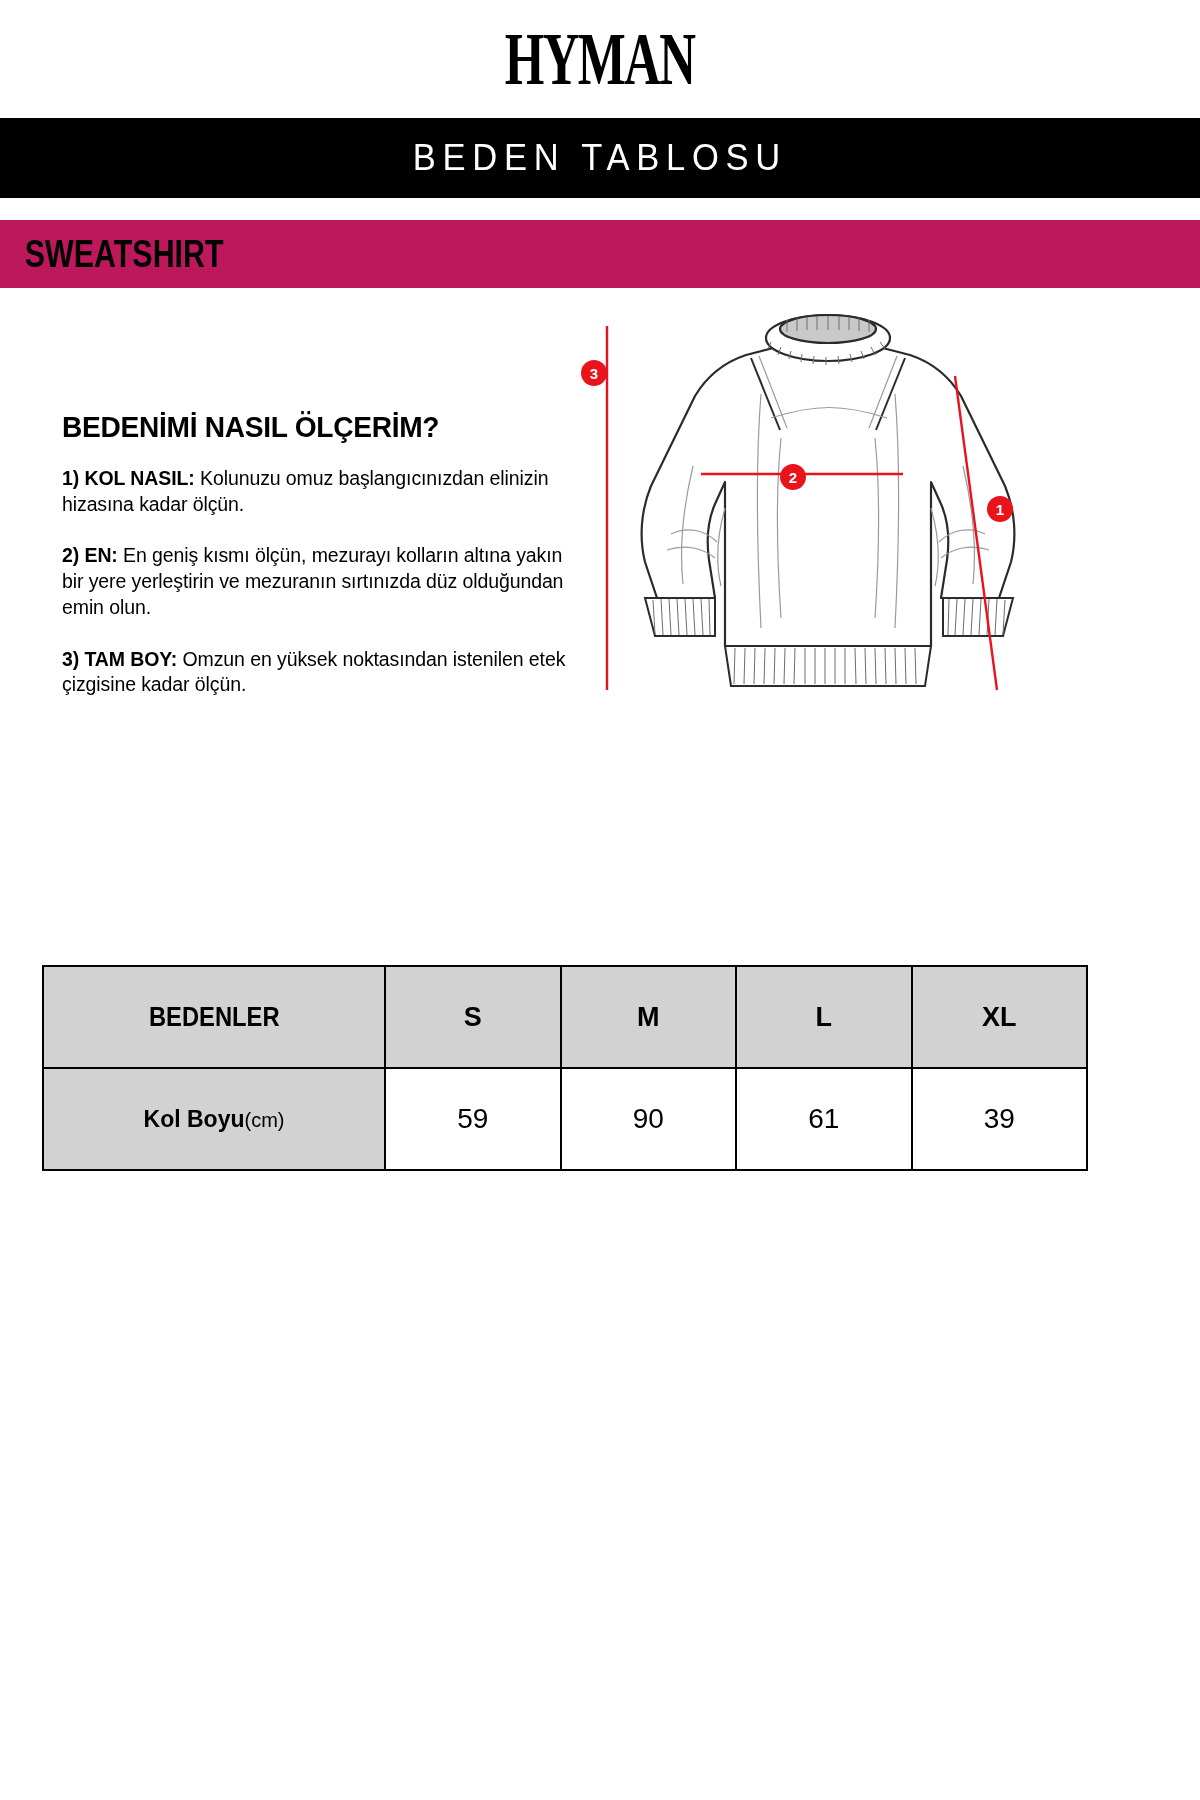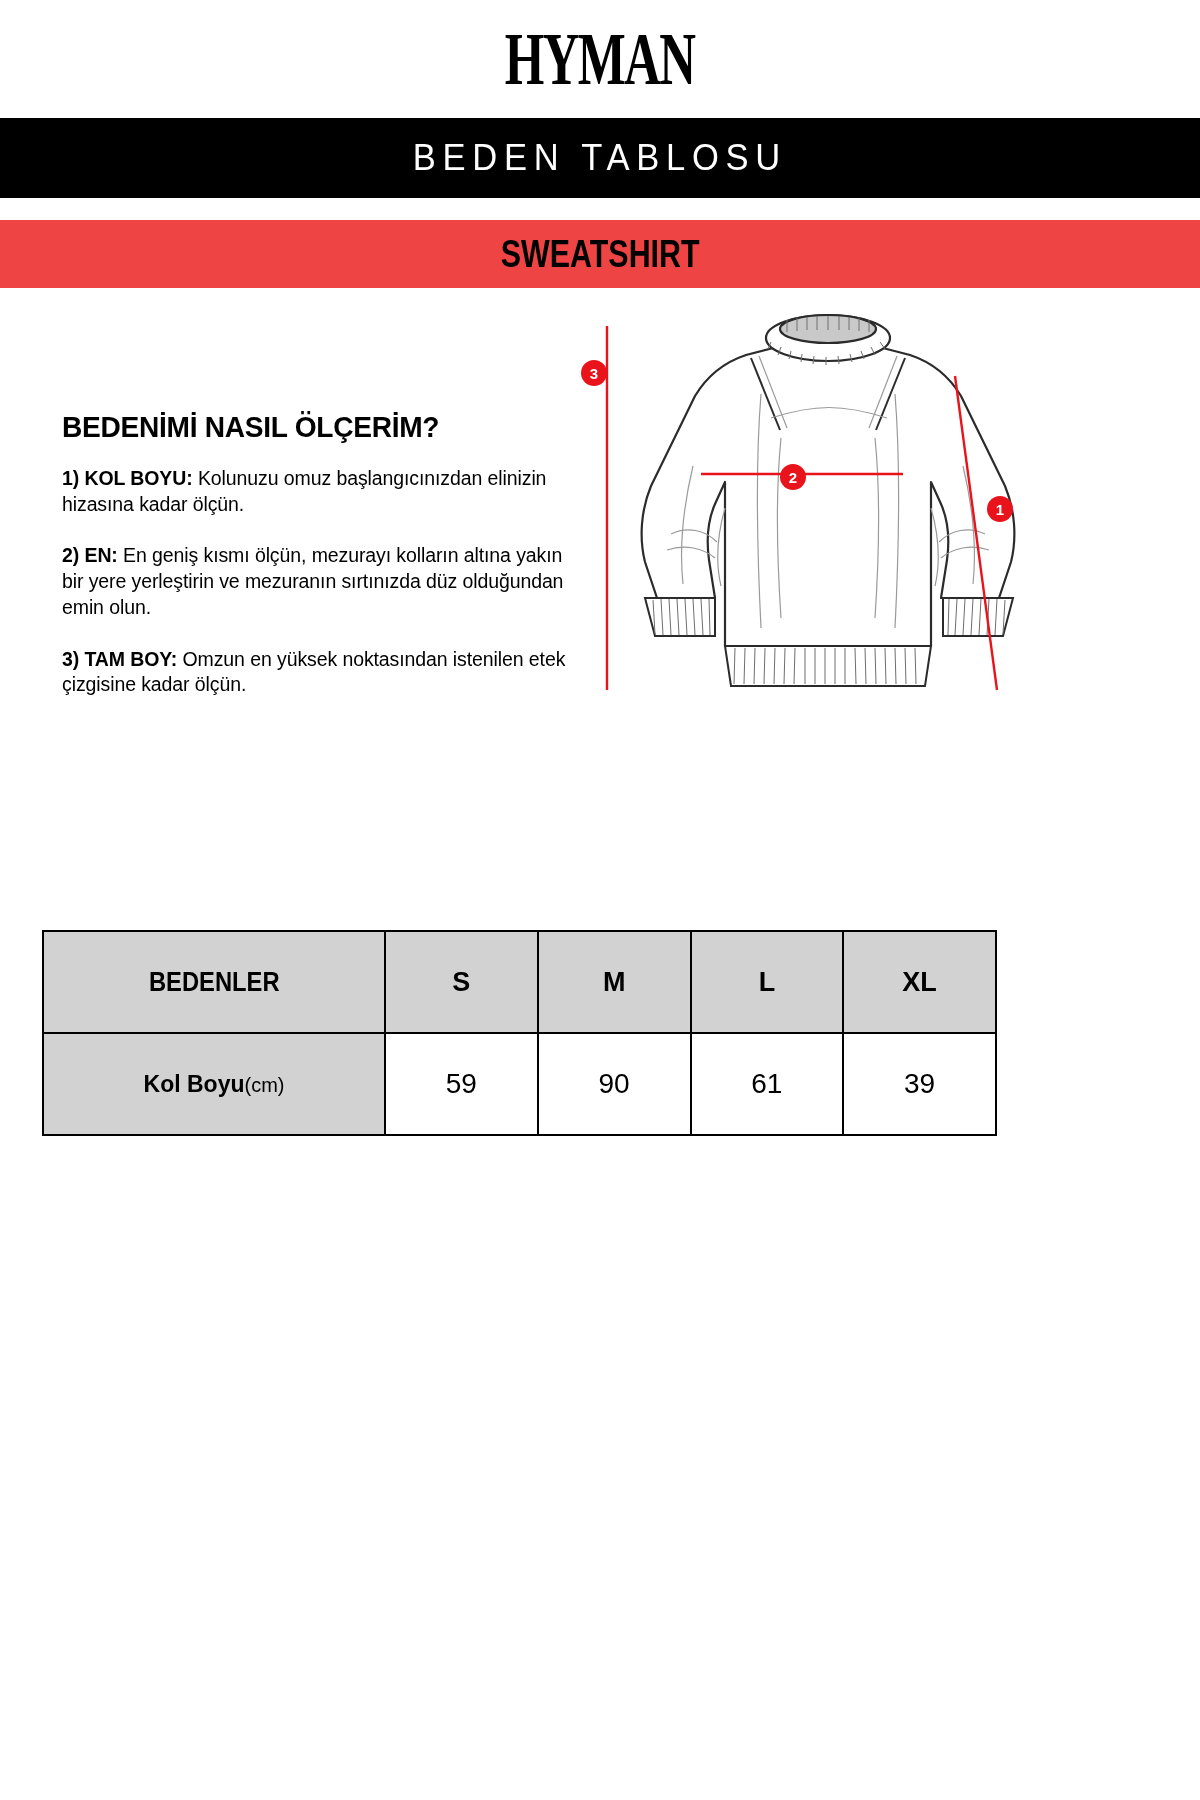--- a/index.html
+++ b/index.html
@@ -36,22 +36,22 @@
     color:#ffffff;
     font-size:36px;
     font-weight:400;
     letter-spacing:7px;
     transform:scaleX(0.96);
   }
   .gap-white{height:22px;background:#ffffff;}
   
   .subtitle-band{
     height:68px;
-    background:#ef4444;
-    display:flex;align-items:center;justify-content:center;
+    background:#be185d;
+    display:flex;align-items:center;justify-content:flex-start;
   }
   .subtitle-band-text{
     color:#000;
     font-size:38px;
     font-weight:700;
     letter-spacing:0px;
     transform:scaleX(0.80);
     transform-origin:center;
   }
   
@@ -94,22 +94,22 @@
     font-size:15px;font-weight:700;
     display:flex;align-items:center;justify-content:center;
     line-height:1;
   }
   #marker-3{left:6px;top:62px;}
   #marker-2{left:205px;top:166px;}
   #marker-1{left:412px;top:198px;}
   
   .table-wrap{
     position:absolute;
-    left:42px;top:930px;
-    width:955px;
+    left:42px;top:965px;
+    width:1046px;
   }
   table.size-table{
     border-collapse:collapse;
     width:100%;
     table-layout:fixed;
   }
   table.size-table td, table.size-table th{
     border:2px solid #000;
     text-align:center;
     vertical-align:middle;
@@ -161,21 +161,21 @@
 <div class="subtitle-band">
   <div class="subtitle-band-text">SWEATSHIRT</div>
 </div>
 
 <div class="content">
 
   <div class="howto">
     <div class="howto-title">BEDENİMİ NASIL ÖLÇERİM?</div>
 
     <p class="howto-p">
-      <b>1)</b><span>&nbsp;</span><b>KOL BOYU:</b><span> Kolunuzu omuz başlangıcınızdan elinizin hizasına kadar ölçün.</span>
+      <b>1)</b><span>&nbsp;</span><b>KOL NASIL:</b><span> Kolunuzu omuz başlangıcınızdan elinizin hizasına kadar ölçün.</span>
     </p>
 
     <p class="howto-p">
       <b>2)</b><span>&nbsp;</span><b>EN:</b><span> En geniş kısmı ölçün, mezurayı kolların altına yakın bir yere yerleştirin ve mezuranın sırtınızda düz olduğundan emin olun.</span>
     </p>
 
     <p class="howto-p">
       <b>3)</b><span>&nbsp;</span><b>TAM BOY:</b><span> Omzun en yüksek noktasından istenilen etek çizgisine kadar ölçün.</span>
     </p>
   </div>

